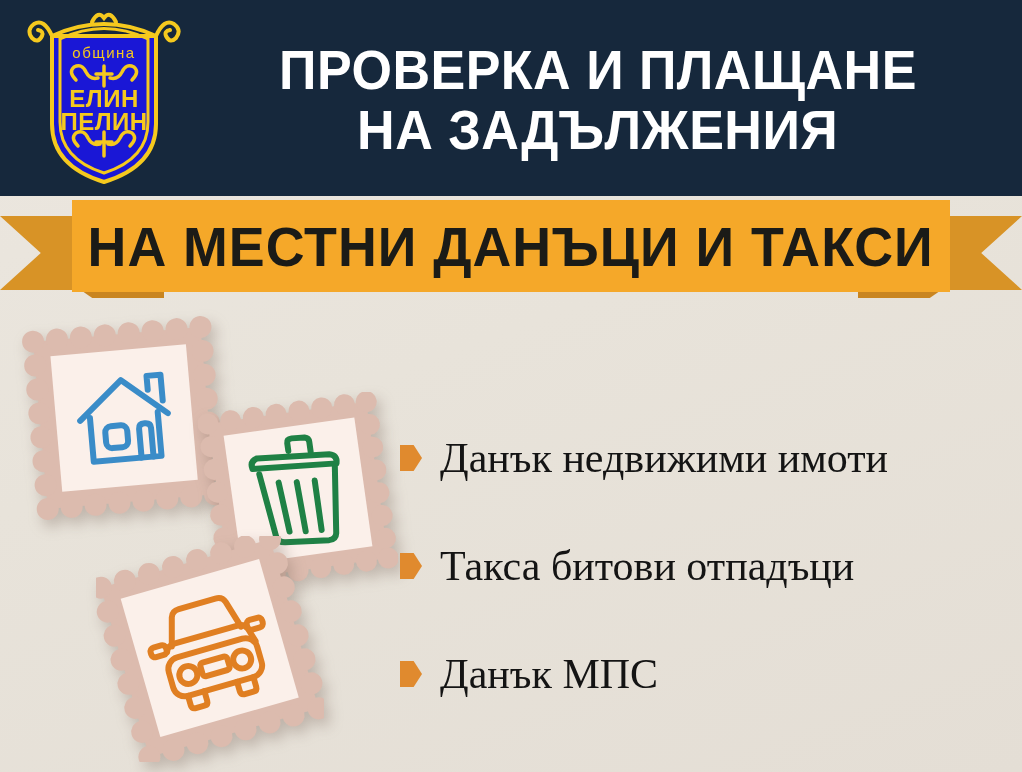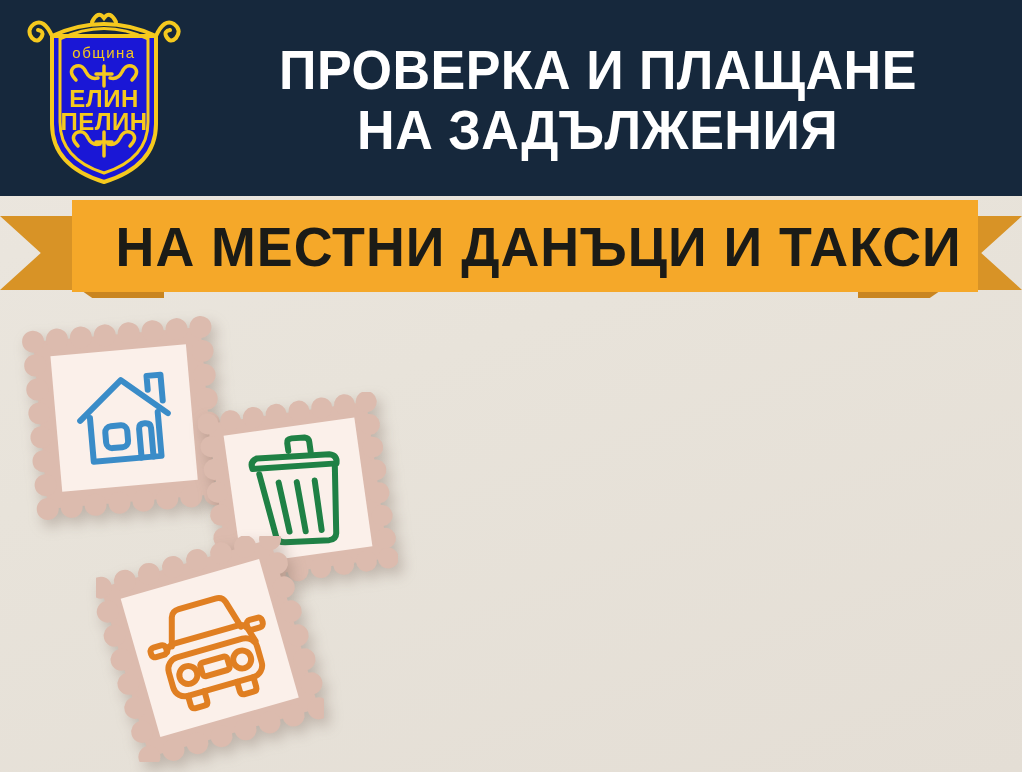--- a/index.html
+++ b/index.html
@@ -60,21 +60,21 @@
     clip-path:polygon(0 0,100% 0,66% 50%,100% 100%,0 100%);
   }
   .ribbon-fold{
     position:absolute;top:88px;width:92px;height:14px;background:#c98520;
   }
   .ribbon-fold.left{left:72px;clip-path:polygon(0 0,100% 0,100% 100%,22% 100%);}
   .ribbon-fold.right{right:72px;clip-path:polygon(0 0,100% 0,78% 100%,0 100%);}
   .ribbon-main{
     position:absolute;left:72px;top:4px;width:878px;height:92px;
     background:#f5a829;
-    display:flex;align-items:center;justify-content:center;padding-left:28px;
+    display:flex;align-items:center;justify-content:center;
   }
   .ribbon-text{
     color:#1b1b17;
     font-family:"Liberation Sans", sans-serif;
     font-weight:bold;
     font-size:56px;
     letter-spacing:1px;
     white-space:nowrap;
     transform:scaleX(0.96);
   }
@@ -318,14 +318,32 @@
           <rect x="100" y="124" width="28" height="14" rx="3"></rect>
           <rect x="56" y="96" width="16" height="10" rx="4"></rect>
           <rect x="156" y="96" width="16" height="10" rx="4"></rect>
           <path d="M80 152 L80 162 Q80 166 85 166 L93 166 Q97 166 97 162 L97 152"></path>
           <path d="M131 152 L131 162 Q131 166 136 166 L144 166 Q148 166 148 162 L148 152"></path>
         </g>
       </g>
     </svg>
   </div>
 
+  <div class="bullets">
+
+    <div class="bullet-row">
+      <span class="bullet-mark"></span>
+      <span class="bullet-text">Данък недвижими имоти</span>
+    </div>
+
+    <div class="bullet-row">
+      <span class="bullet-mark"></span>
+      <span class="bullet-text">Такса битови отпадъци</span>
+    </div>
+
+    <div class="bullet-row">
+      <span class="bullet-mark"></span>
+      <span class="bullet-text">Данък МПС</span>
+    </div>
+
+  </div>
 
 </div>
 
 </body></html>

